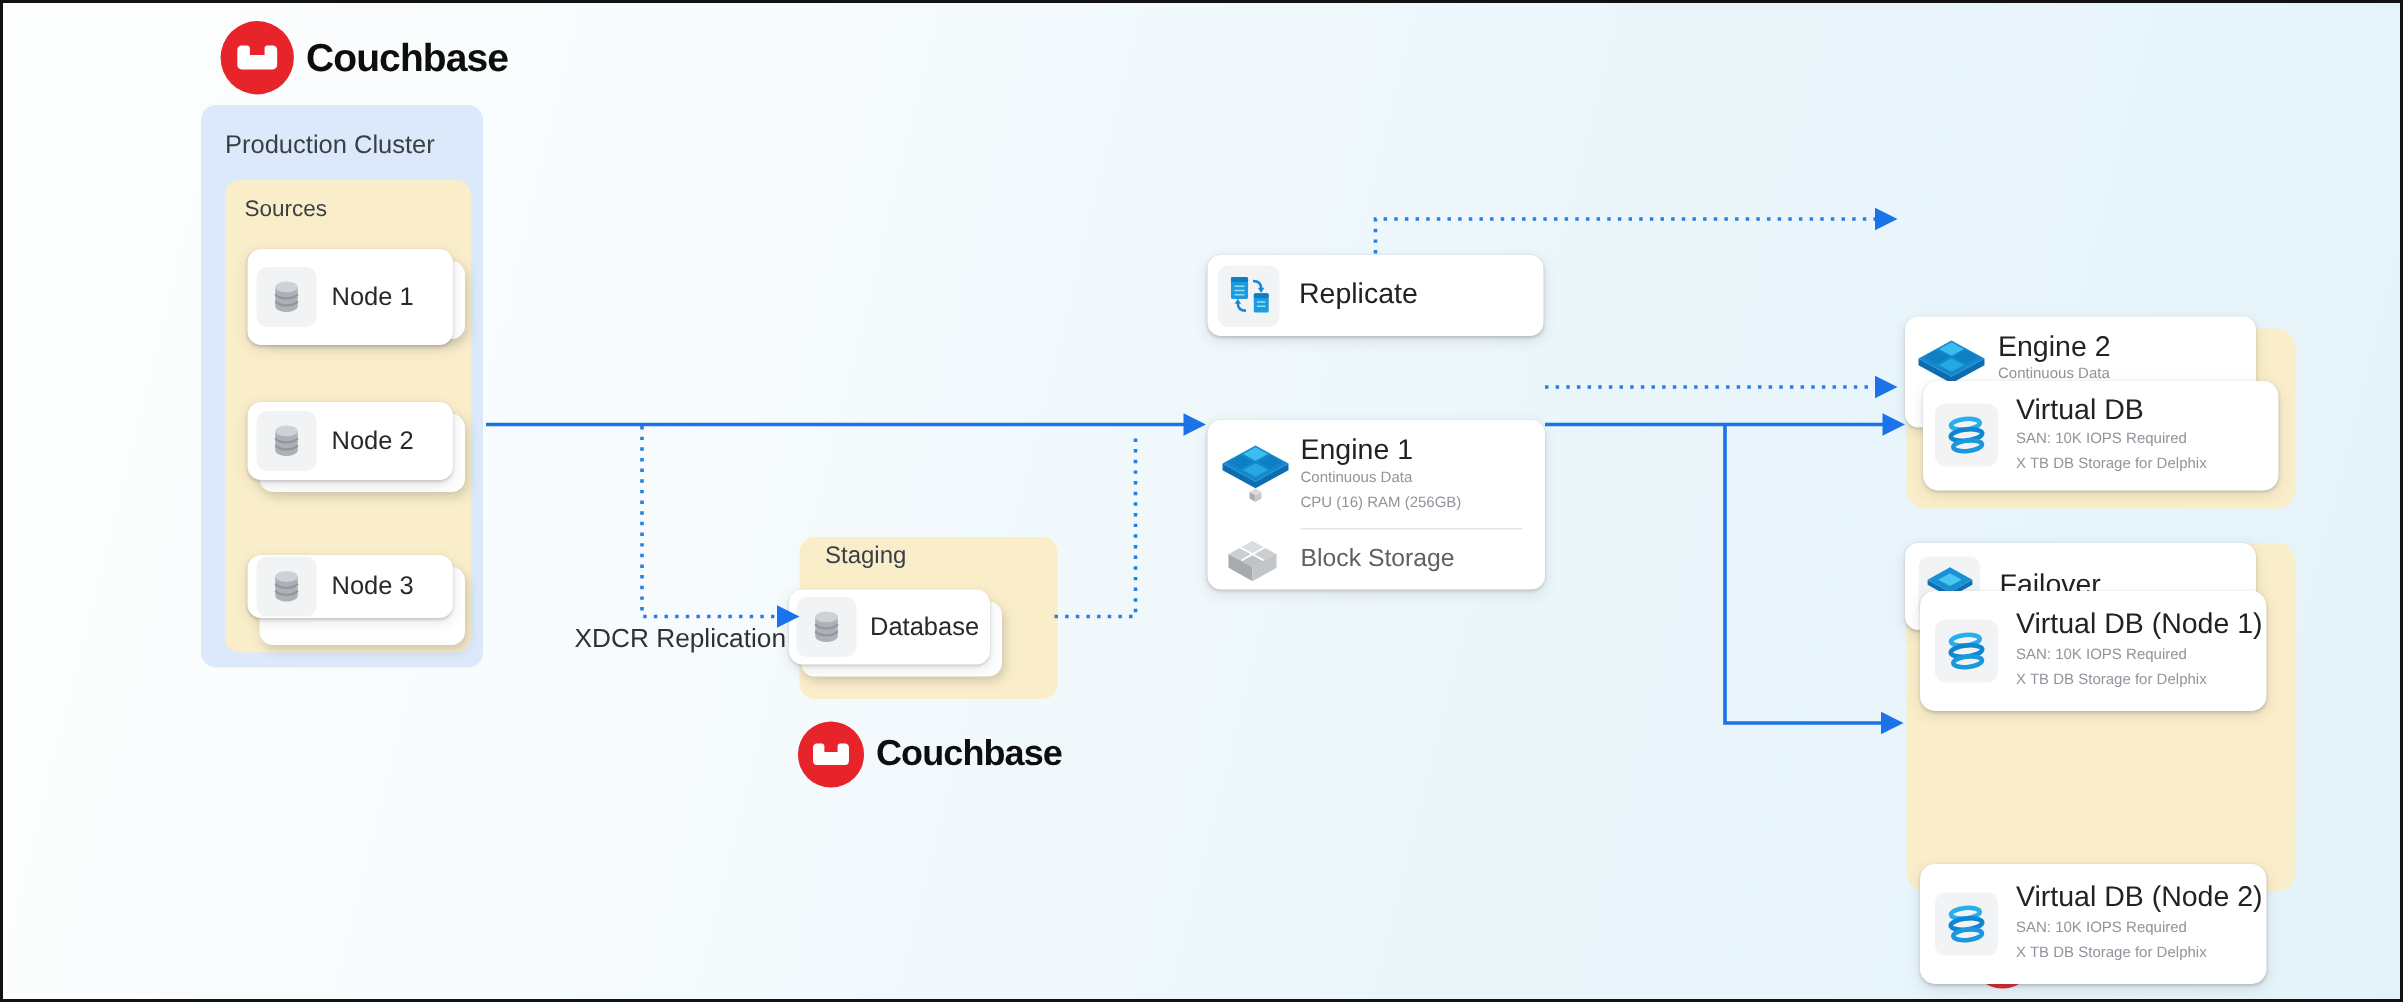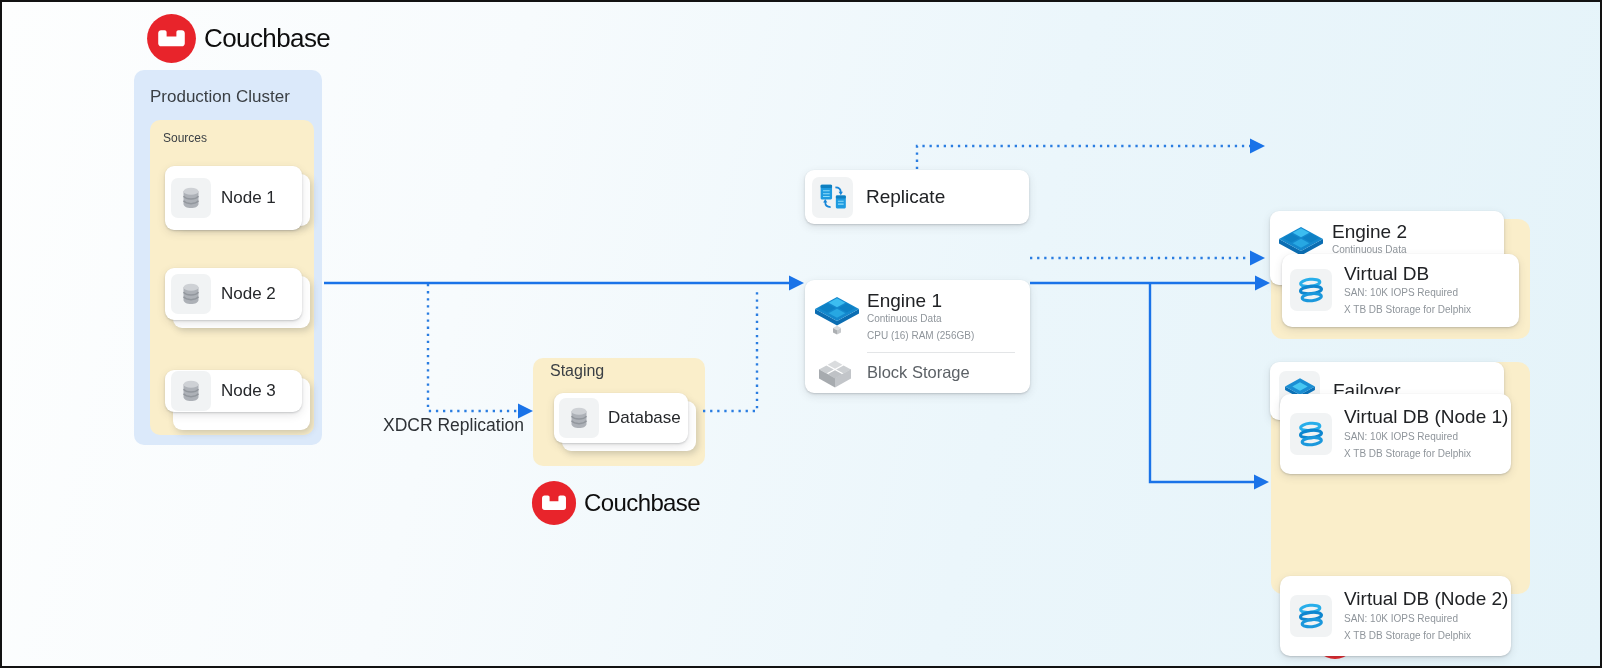--- a/index.html
+++ b/index.html
@@ -12,21 +12,21 @@
   .card{position:relative;background:#fff;border-radius:9px;box-shadow:0 1px 2px rgba(60,64,67,.22),0 3px 9px rgba(60,64,67,.13);z-index:1;}
   .ghost{position:absolute;background:#fff;border-radius:9px;box-shadow:2px 3px 7px rgba(60,64,67,.22);z-index:0;}
   .tile{background:#f1f3f4;border-radius:7px;display:flex;align-items:center;justify-content:center;flex:none;}
   .row{display:flex;align-items:center;}
   .card-title{color:#202225;font-size:19px;line-height:1.22;}
   .card-sub{color:#8f959b;font-size:10px;line-height:1.3;}
   .node-label{color:#26282b;font-size:17px;}
   .divider{height:1px;background:#e3e5e7;border:0;}
   .wavy{text-decoration:underline wavy #e8442e;text-decoration-thickness:1px;text-underline-offset:3px;}
   .cb-logo{display:flex;align-items:center;gap:7px;}
-  .cb-word{font-weight:400;color:#0e0e0e;letter-spacing:-0.6px;}
+  .cb-word{font-weight:700;color:#0e0e0e;letter-spacing:-0.6px;}
   svg.overlay{position:absolute;left:0;top:0;pointer-events:none;z-index:4;}
   .iconsvg{display:block;}
 </style>
 </head>
 <body>
 
 <svg width="0" height="0" style="position:absolute">
   <defs>
     <symbol id="sym-couchbase" viewBox="0 0 48 48">
       <circle cx="24" cy="24" r="23" fill="#e8242b"></circle>
@@ -92,21 +92,21 @@
   <div class="abs cb-logo" style="left:144px;top:11px;">
     <svg class="iconsvg" width="51" height="51">
         <use href="#sym-couchbase"></use>
       </svg>
     <span class="cb-word" style="font-size:26px;">Couchbase</span>
   </div>
 
   <div class="abs box-blue" style="left:132px;top:68px;width:188px;height:375px;">
     <div class="abs box-label" style="left:16px;top:17px;font-size:17px;">Production Cluster</div>
     <div class="abs box-yellow" style="left:16px;top:50px;width:164px;height:315px;border-radius:10px;">
-      <div class="abs box-label" style="left:13px;top:11px;font-size:12px;">Sources</div>
+      <div class="abs box-label" style="left:13px;top:11px;font-size:15px;">Sources</div>
 
       <div class="abs" style="left:15px;top:46px;width:137px;height:52px;">
         <div class="ghost" style="left:8px;top:8px;width:137px;height:52px;"></div>
         <div class="card row" style="width:137px;height:64px;gap:10px;padding:0 0 0 6px;box-sizing:border-box;">
           <div class="tile" style="width:40px;height:40px;">
             <svg class="iconsvg" width="30" height="30">
                 <use href="#sym-cylinder"></use>
               </svg>
           </div>
           <span class="node-label">Node 1</span>
@@ -137,21 +137,21 @@
         </div>
       </div>
     </div>
   </div>
 
   <div class="abs" style="left:381px;top:413px;font-size:17.5px;color:#2e3236;">XDCR Replication</div>
 
   <div class="abs box-yellow" style="left:531px;top:356px;width:172px;height:108px;border-radius:10px;">
     <div class="abs box-label" style="left:17px;top:4px;">Staging</div>
   </div>
-  <div class="abs" style="left:552px;top:391px;width:134px;height:58px;">
+  <div class="abs" style="left:524px;top:391px;width:134px;height:58px;">
     <div class="ghost" style="left:8px;top:8px;width:134px;height:50px;"></div>
     <div class="card row" style="width:134px;height:50px;gap:9px;padding:0 0 0 5px;box-sizing:border-box;">
       <div class="tile" style="width:40px;height:40px;">
         <svg class="iconsvg" width="30" height="30">
             <use href="#sym-cylinder"></use>
           </svg>
       </div>
       <span class="node-label">Database</span>
     </div>
   </div>

